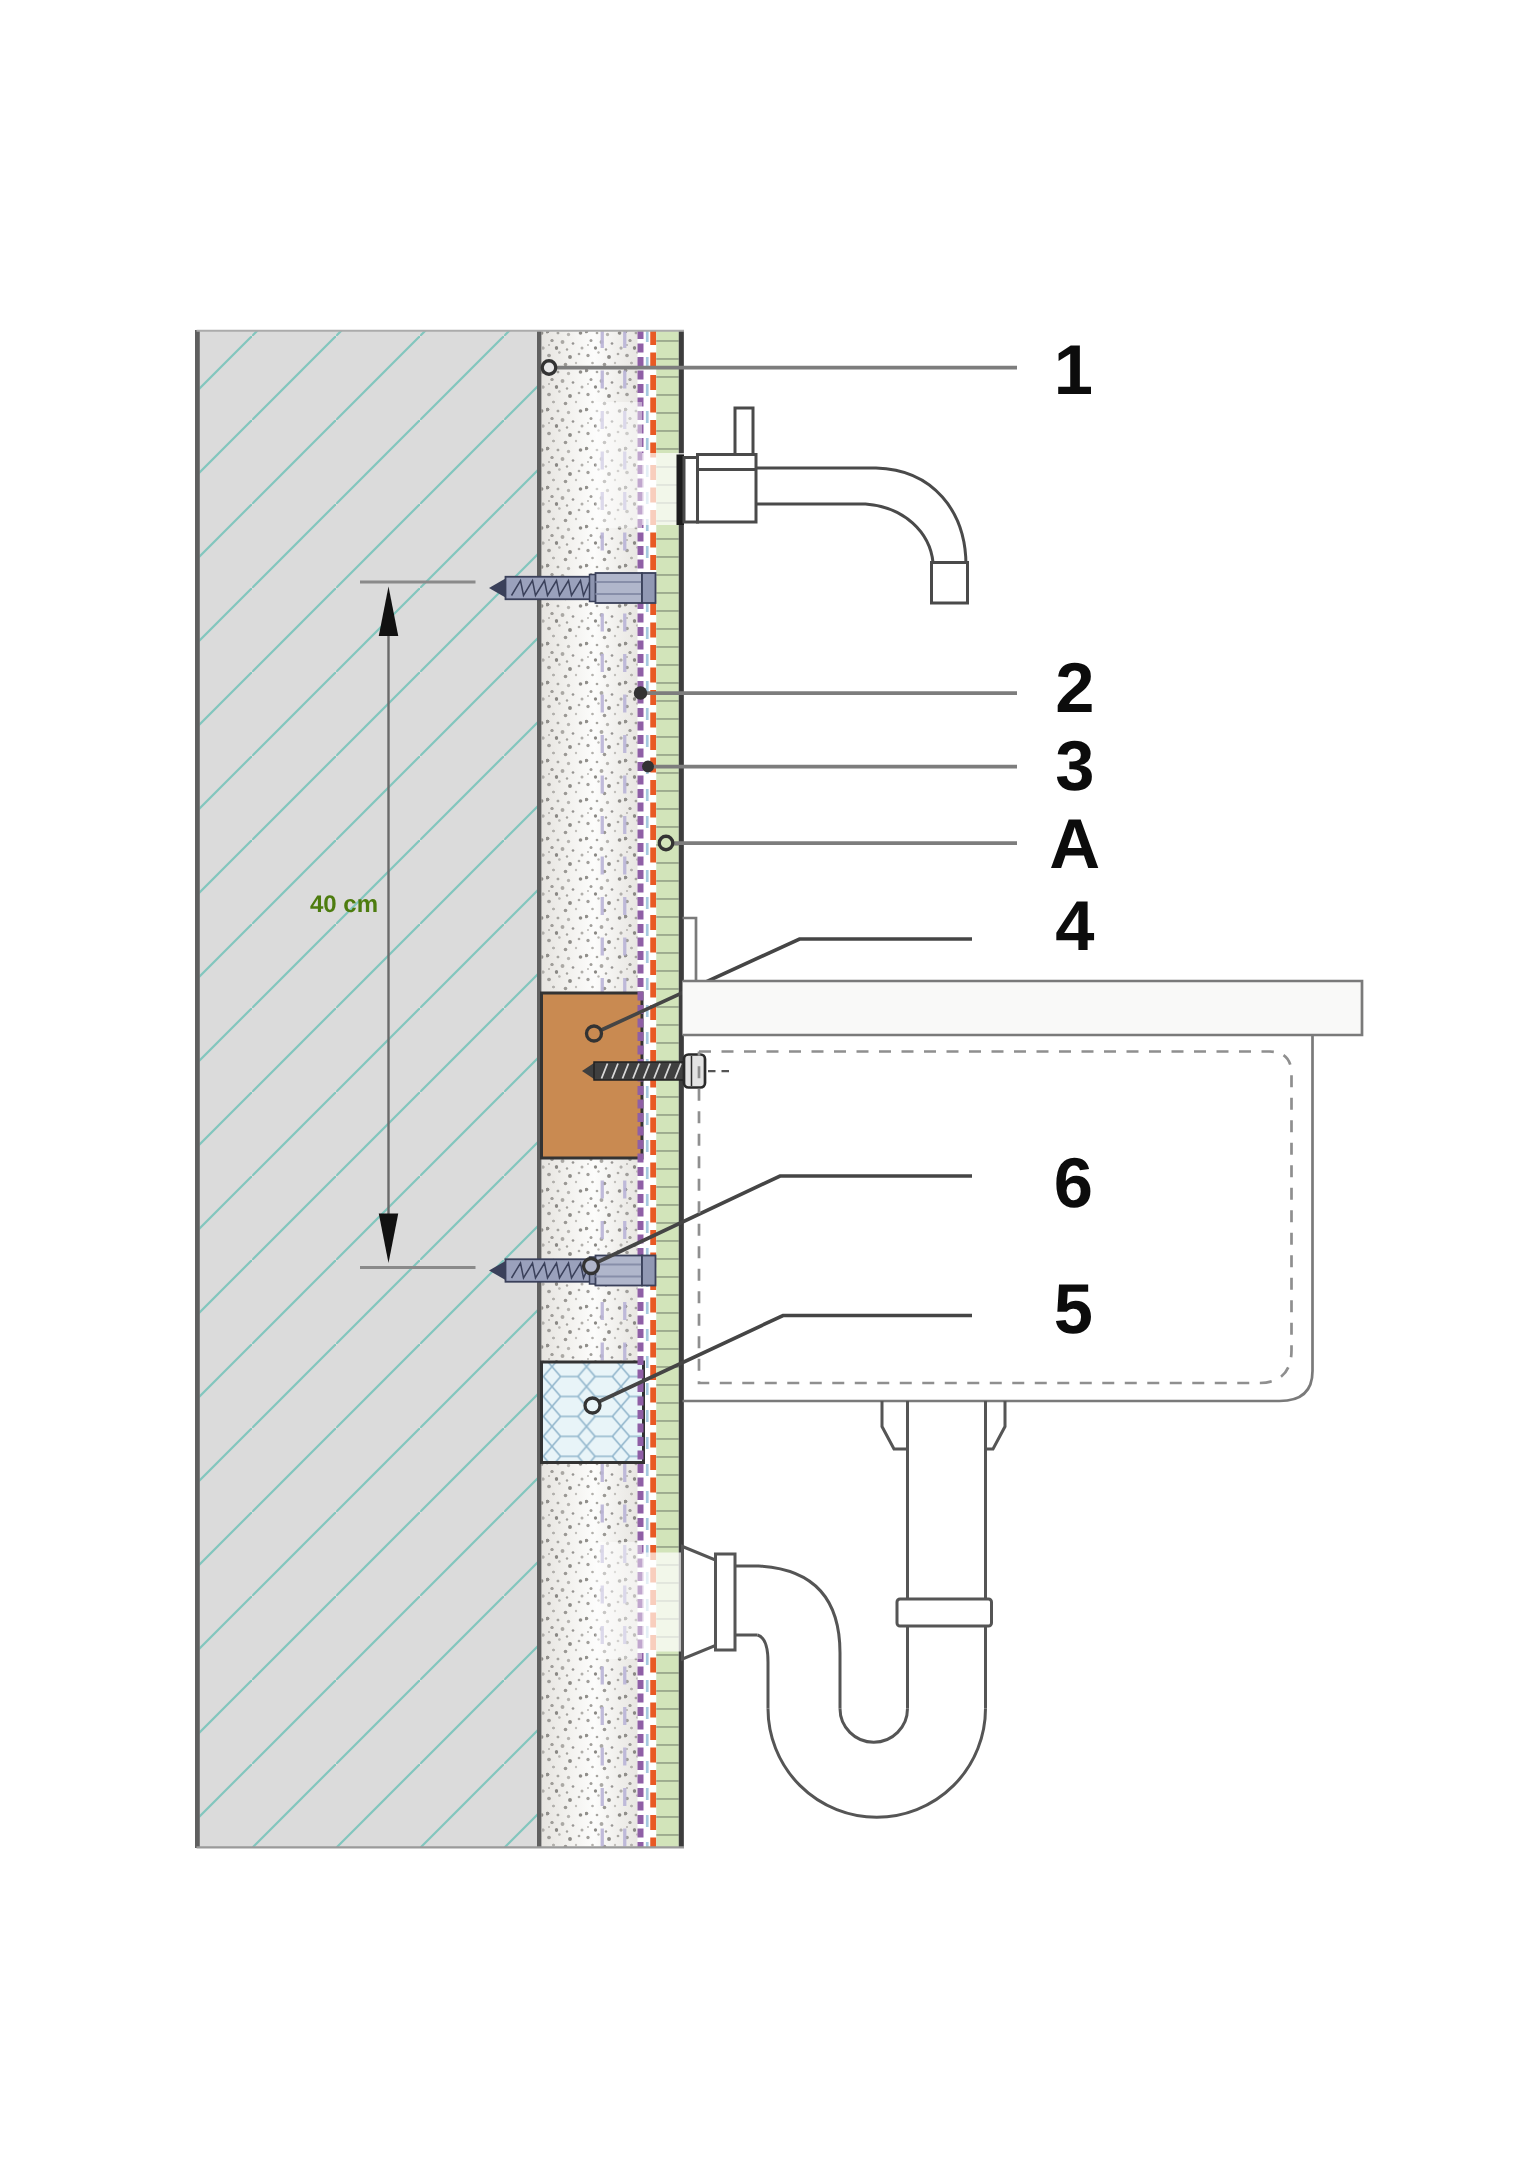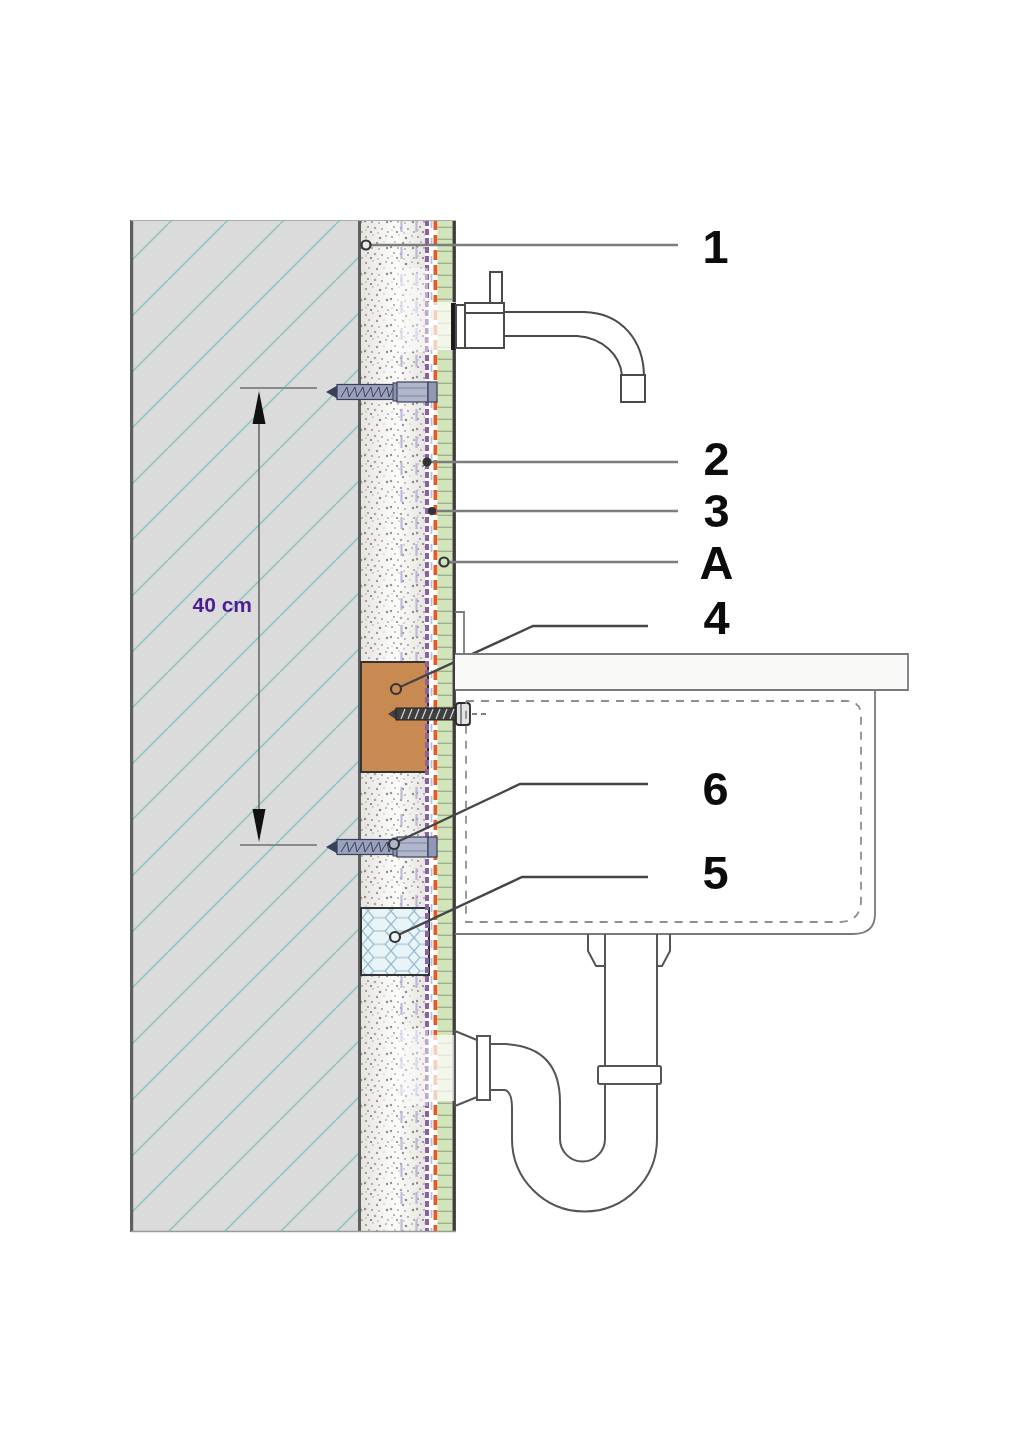--- a/index.html
+++ b/index.html
@@ -1,22 +1,22 @@
 <!DOCTYPE html>
 <html><head>
 <meta charset="utf-8">
 <style>
   html,body{margin:0;padding:0;background:#fff;}
   #stage{position:relative;width:1024px;height:1440px;background:#ffffff;overflow:hidden;
          font-family:"Liberation Sans",sans-serif;}
   #stage svg{position:absolute;left:0;top:0;}
   .lbl{position:absolute;transform:translate(-50%,-50%);font-weight:700;font-size:47px;
        color:#0c0c0c;line-height:1;letter-spacing:-1px;}
-  .dim{position:absolute;transform:translate(-100%,-50%);font-weight:700;font-size:21px;
-       color:#4c1d95;line-height:1;white-space:nowrap;}
+  .dim{position:absolute;transform:translate(-100%,-50%);font-weight:700;font-size:16px;
+       color:#4d7c0f;line-height:1;white-space:nowrap;}
 </style>
 </head>
 <body>
 
 <div id="stage">
 
 <svg width="1024" height="1440" viewBox="0 0 1024 1440">
   <defs>
     <pattern id="hatchP" width="56" height="56" patternUnits="userSpaceOnUse">
       <rect width="56" height="56" fill="#dbdbdb"></rect>

